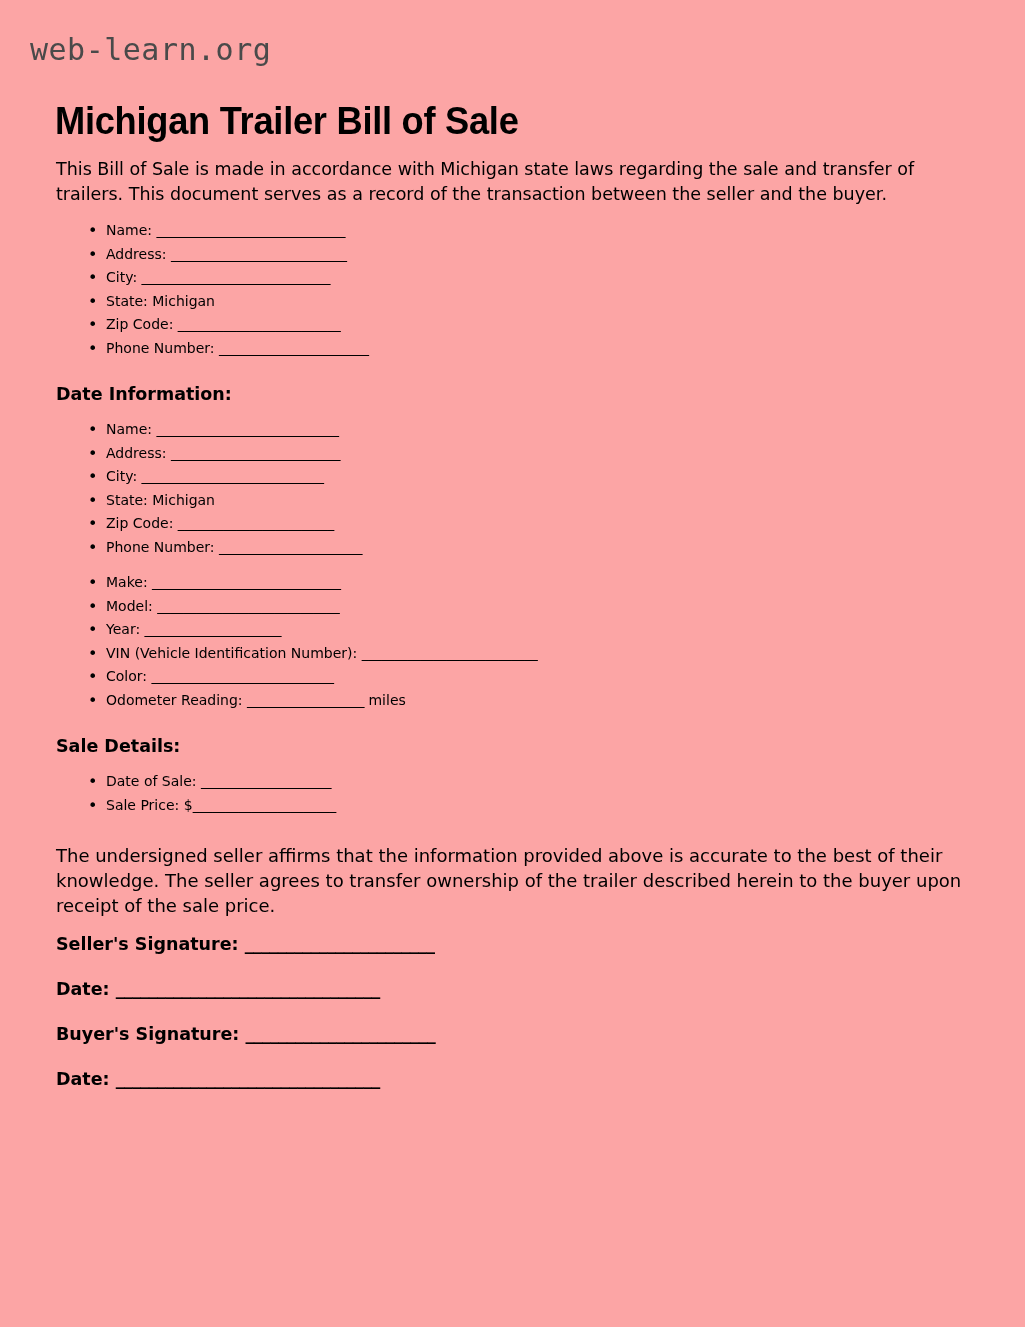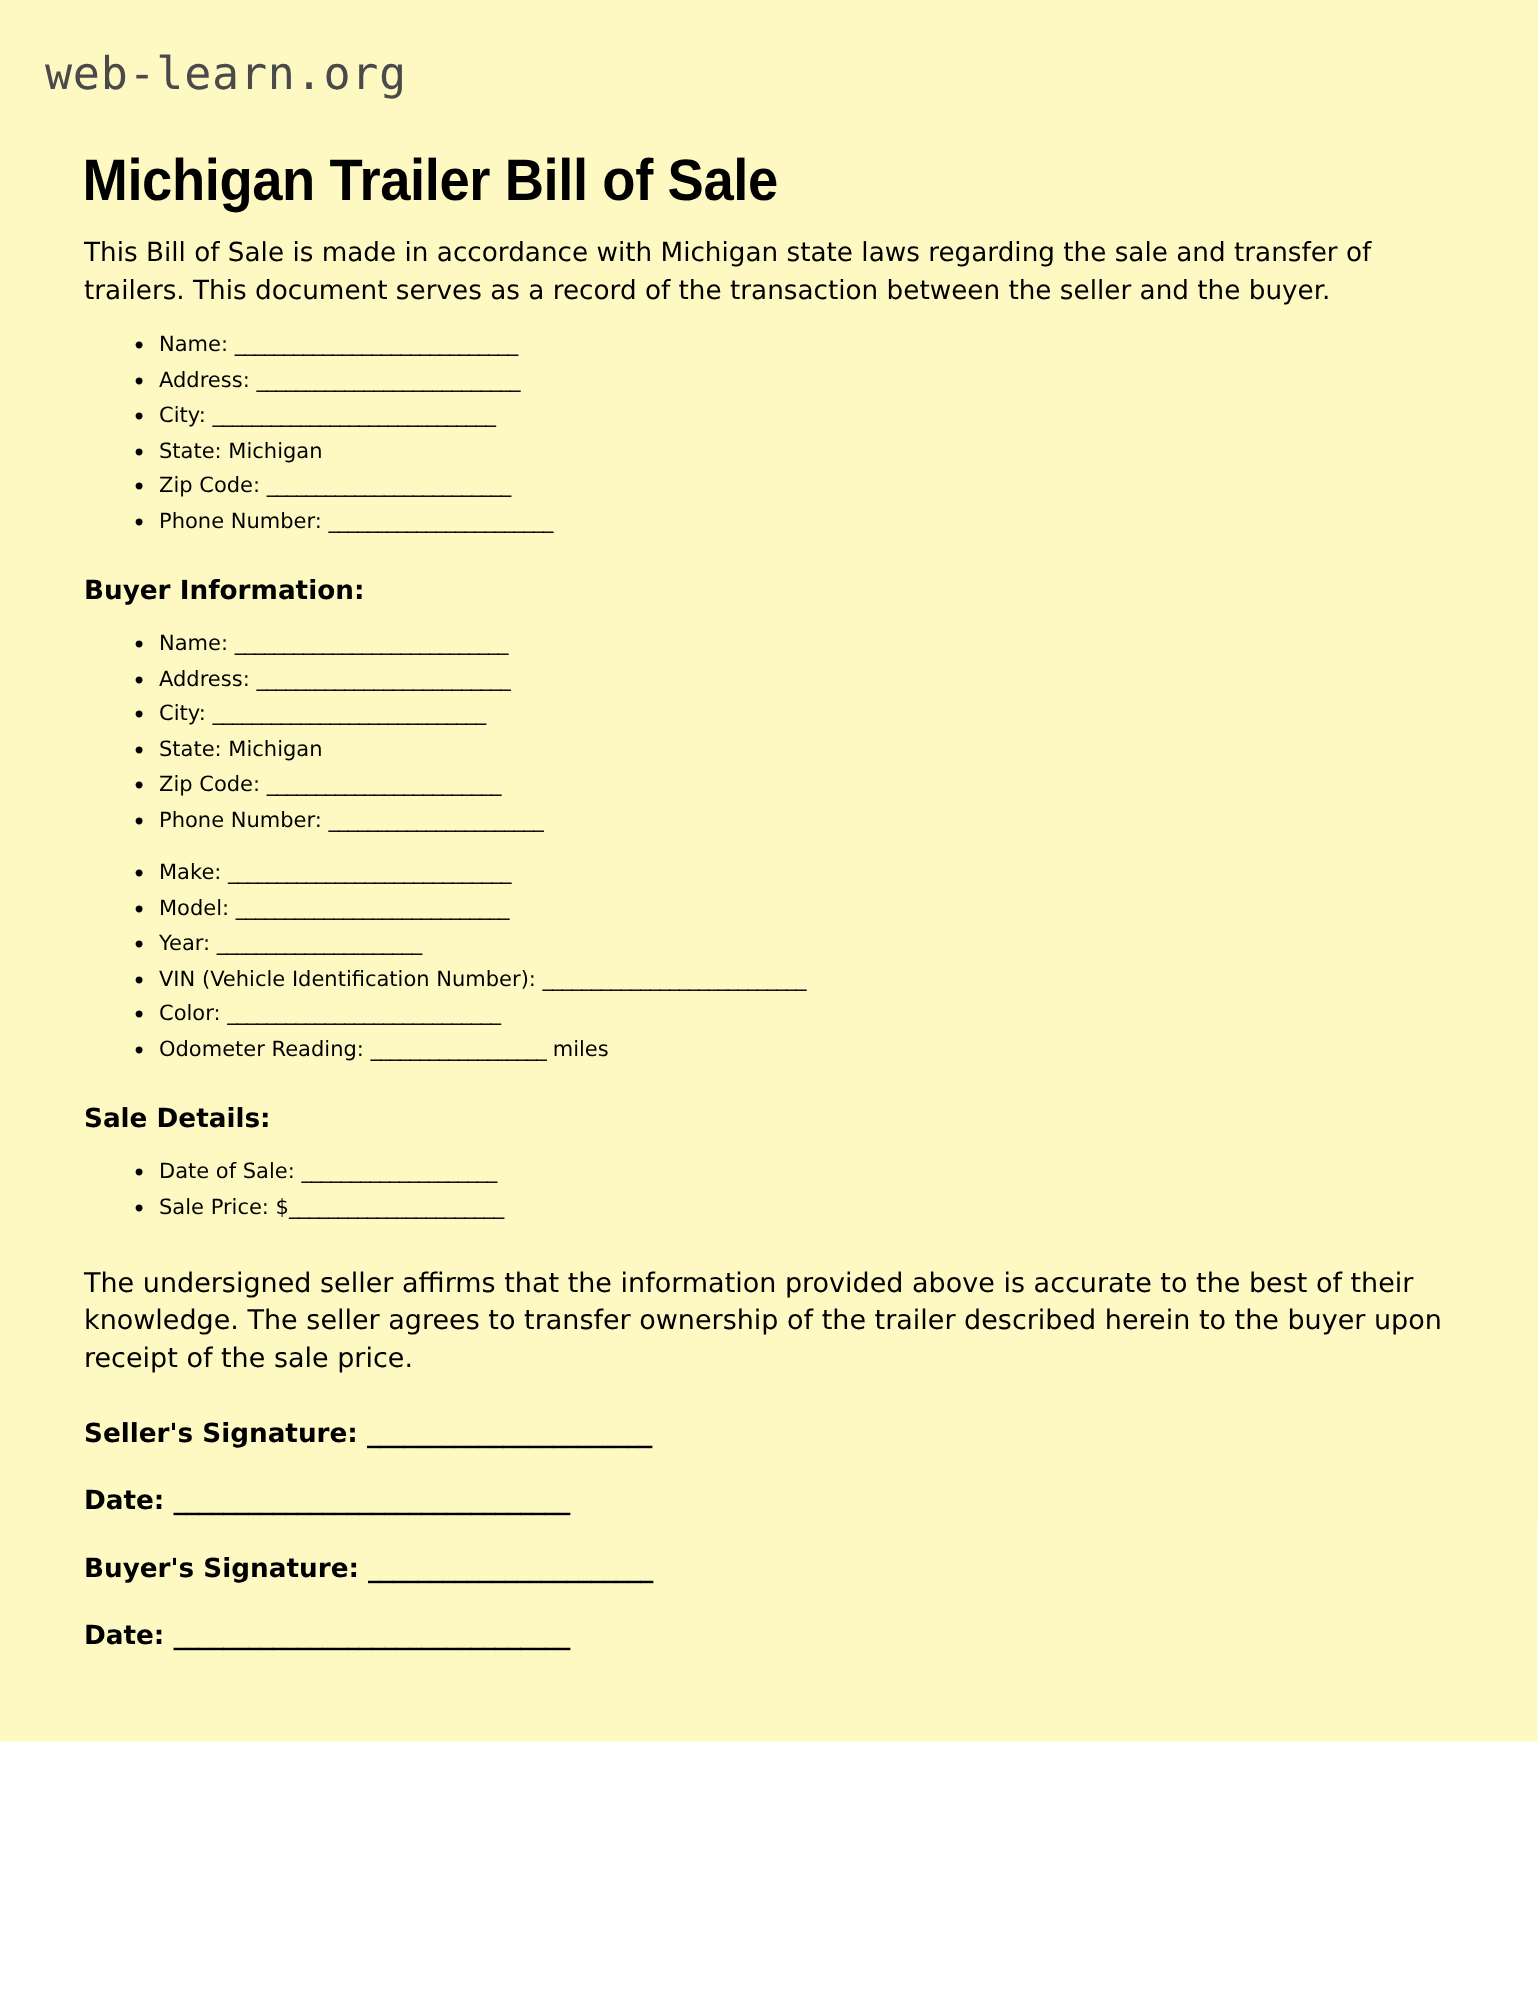--- a/index.html
+++ b/index.html
@@ -13,24 +13,24 @@
     height: 1327px;
     overflow: hidden;
     font-family: "DejaVu Sans", sans-serif;
     color: #000000;
     -webkit-font-smoothing: antialiased;
   }
 
   .page {
     position: relative;
     width: 1025px;
-    height: 1161px;
+    height: 1327px;
     box-sizing: border-box;
     padding: 0;
-    background: #fef9c3;
+    background: #fca5a5;
   }
 
   
   .brand {
     position: absolute;
     left: 30px;
     top: 33px;
     font-family: "DejaVu Sans Mono", monospace;
     font-size: 30px;
     line-height: 34px;
@@ -108,21 +108,21 @@
 
   p.closing {
     margin: 26px 0 0 0;
     font-size: 18px;
     line-height: 25px;
     font-family: "DejaVu Sans", sans-serif;
     color: #000000;
   }
 
   .sig-block {
-    margin-top: 26px;
+    margin-top: 14px;
   }
   .sig-line {
     font-size: 17.5px;
     line-height: 24px;
     font-weight: bold;
     font-family: "DejaVu Sans", sans-serif;
     color: #000000;
     margin-bottom: 21px;
     white-space: nowrap;
   }
@@ -143,21 +143,21 @@
 
     <ul class="field-list">
       <li><span>Name: </span><span class="blank">_____________________________</span><span></span></li>
       <li><span>Address: </span><span class="blank">___________________________</span><span></span></li>
       <li><span>City: </span><span class="blank">_____________________________</span><span></span></li>
       <li><span>State: Michigan</span><span class="blank"></span><span></span></li>
       <li><span>Zip Code: </span><span class="blank">_________________________</span><span></span></li>
       <li><span>Phone Number: </span><span class="blank">_______________________</span><span></span></li>
     </ul>
 
-    <h2 class="section-heading">Buyer Information:</h2>
+    <h2 class="section-heading">Date Information:</h2>
     <ul class="field-list">
       <li><span>Name: </span><span class="blank">____________________________</span><span></span></li>
       <li><span>Address: </span><span class="blank">__________________________</span><span></span></li>
       <li><span>City: </span><span class="blank">____________________________</span><span></span></li>
       <li><span>State: Michigan</span><span class="blank"></span><span></span></li>
       <li><span>Zip Code: </span><span class="blank">________________________</span><span></span></li>
       <li><span>Phone Number: </span><span class="blank">______________________</span><span></span></li>
     </ul>
 
     <ul class="field-list">

